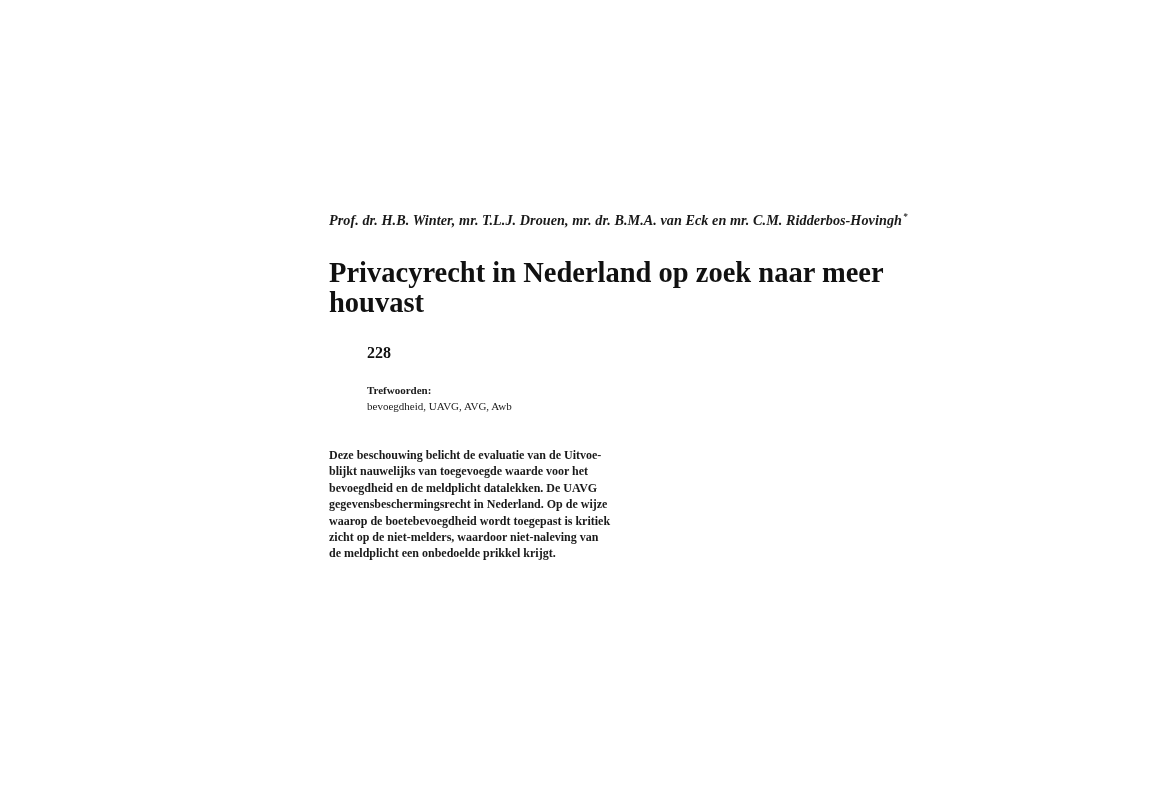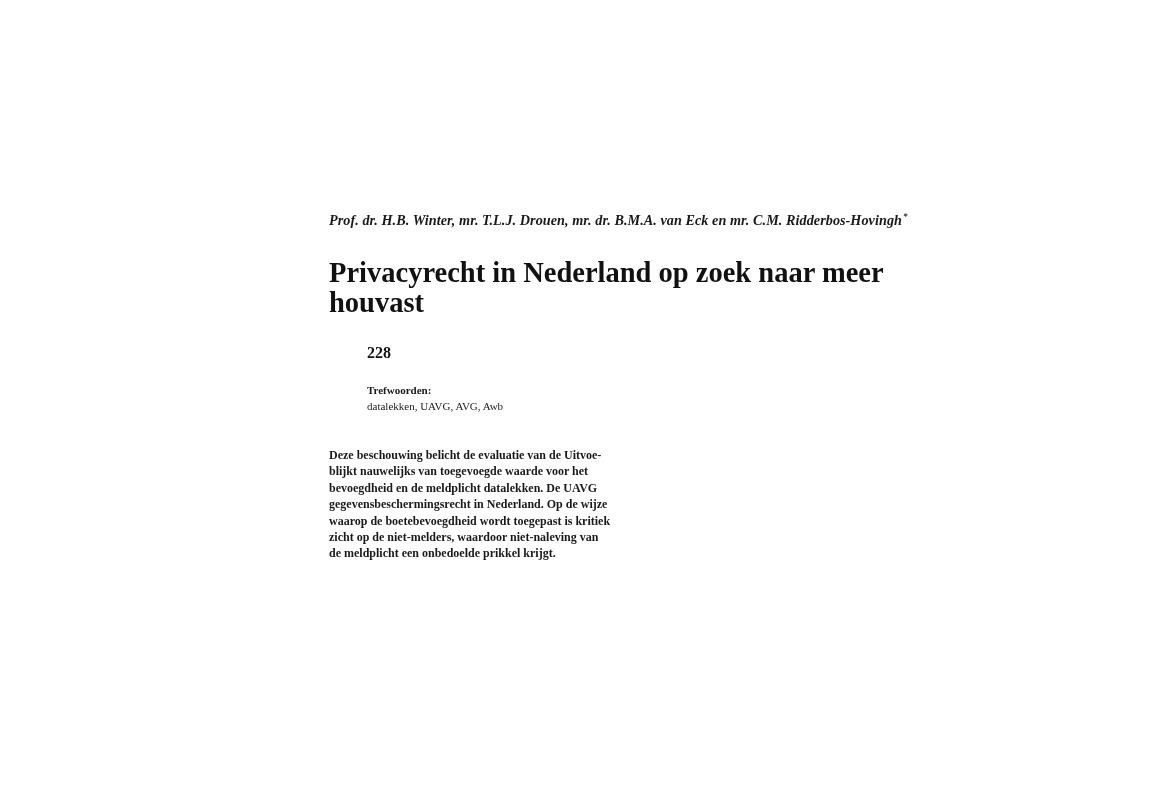--- a/index.html
+++ b/index.html
@@ -93,21 +93,21 @@
 
   <h1 class="title">
     <span>Privacyrecht in Nederland op zoek naar meer</span>
     <span>houvast</span>
   </h1>
 
   <div class="number">228</div>
 
   <div class="keywords">
     <span class="kw-label">Trefwoorden:</span>
-    <span class="kw-line">datalekken, UAVG, AVG, Awb</span>
+    <span class="kw-line">bevoegdheid, UAVG, AVG, Awb</span>
   </div>
 
   <div class="abstract">
     <span>Deze beschouwing belicht de evaluatie van de Uitvoe-</span>
     <span>blijkt nauwelijks van toegevoegde waarde voor het</span>
     <span>bevoegdheid en de meldplicht datalekken. De UAVG</span>
     <span>gegevensbeschermingsrecht in Nederland. Op de wijze</span>
     <span>waarop de boetebevoegdheid wordt toegepast is kritiek</span>
     <span>zicht op de niet-melders, waardoor niet-naleving van</span>
     <span>de meldplicht een onbedoelde prikkel krijgt.</span>

